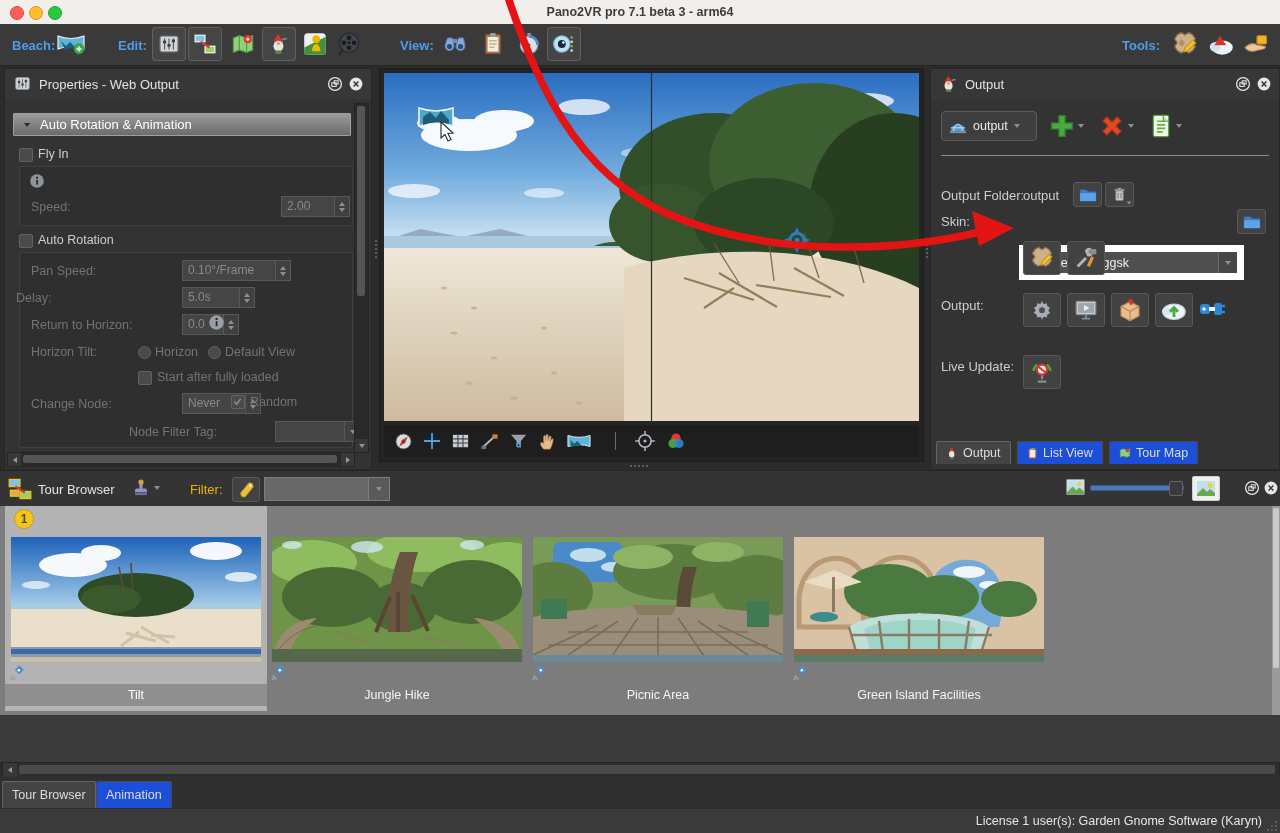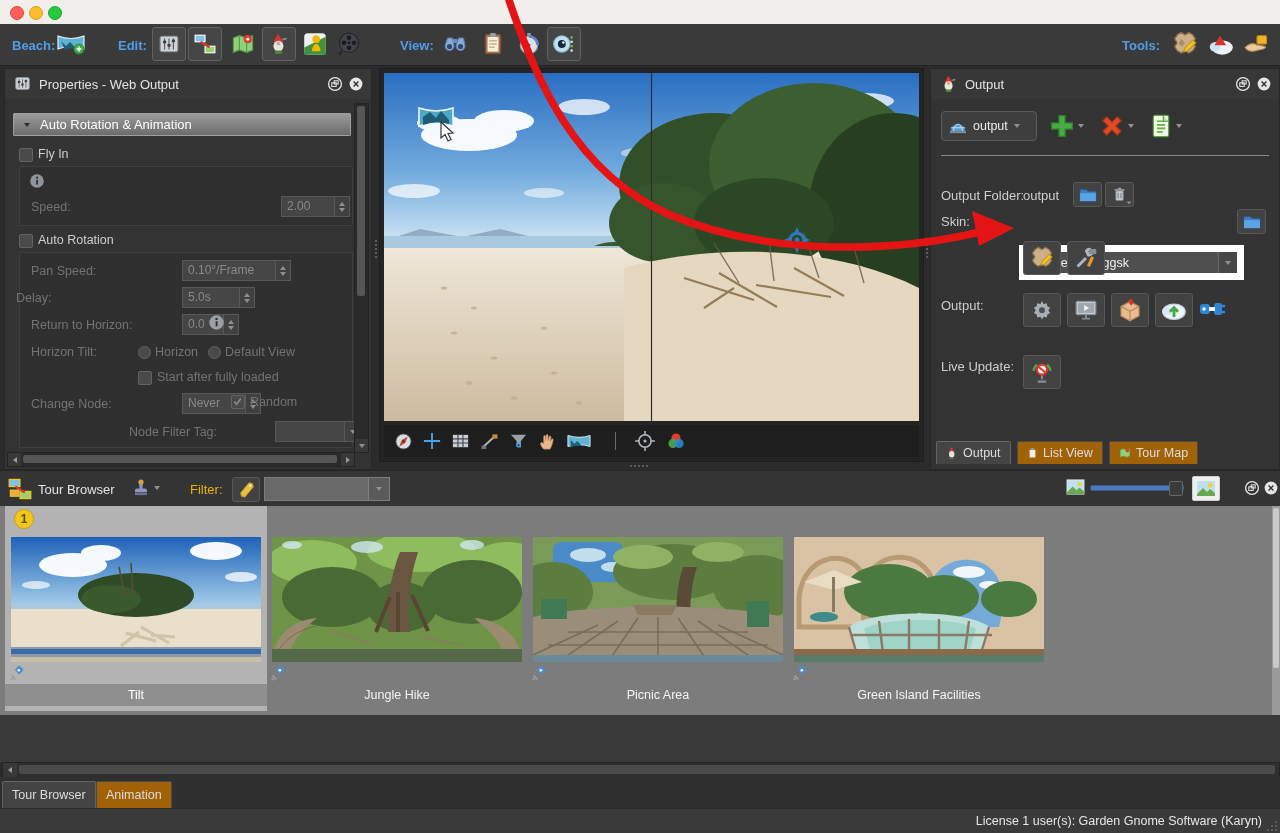--- a/index.html
+++ b/index.html
@@ -53,21 +53,21 @@
         border-radius:1px;color:#ffffff;font-size:13px;display:flex;align-items:center;}
   .sect .tri-d{border-top-color:#2c2c2c;margin:0 10px 0 10px;}
 
   
   .sb-track{position:absolute;background:#2a2a2a;border:1px solid #242424;}
   .sb-thumb{position:absolute;background:#555555;border-radius:2px;}
   .sb-btn{position:absolute;background:#383838;display:flex;align-items:center;justify-content:center;}
 
   
   .tab{position:absolute;height:22px;display:flex;align-items:center;gap:5px;padding:0 9px;
-       background:#a16207;border:1px solid #4a4a4a;border-bottom:none;color:#dcdcdc;font-size:12.5px;
+       background:#1d4ed8;border:1px solid #4a4a4a;border-bottom:none;color:#dcdcdc;font-size:12.5px;
        border-radius:2px 2px 0 0;}
   .tab.active{background:#444444;border-color:#646464;}
 
   
   .thumb-cell{position:absolute;top:0;height:205px;}
   .thumb-cell.selected{background:#b3b3b3;}
   .thumb-img{position:absolute;top:31px;left:6px;width:250px;height:125px;overflow:hidden;}
   .thumb-label{position:absolute;left:0;right:0;top:182px;text-align:center;color:#f4f4f4;font-size:12.5px;}
   .thumb-label.bar{background:#8f8f8f;top:178px;height:22px;line-height:22px;color:#ffffff;}
   .badge{position:absolute;left:9px;top:3px;width:18px;height:18px;border-radius:50%;background:#f2c71d;
@@ -84,20 +84,21 @@
 </style>
 </head>
 <body>
 
 <div id="app">
 
   <div class="abs titlebar">
     <div class="abs tl" style="left:10px;background:#ff5f57;border:1px solid #e0443e;"></div>
     <div class="abs tl" style="left:29px;background:#febc2e;border:1px solid #d89c1f;"></div>
     <div class="abs tl" style="left:48px;background:#28c840;border:1px solid #1ba82f;"></div>
+    <div class="abs title-text">Pano2VR pro 7.1 beta 3 - arm64</div>
   </div>
 
   <div class="abs toolbar">
     <div class="abs tb-label" style="left:12px;">Beach:</div>
     <div class="abs tb-btn" style="left:54px;">
       <span>
           <svg width="28" height="22" viewBox="0 0 28 22">
             <path d="M1 3q13 5 26 0v13q-13-5-26 0z" fill="#5fb3d4" stroke="#e8eef2" stroke-width="1.2"></path>
             <path d="M4 8l5 5 4-4 7 7q-8-2-12 1z" fill="#1f5f75"></path>
             <circle cx="22" cy="16" r="5" fill="#3fae4a" stroke="#2a8a36"></circle>

